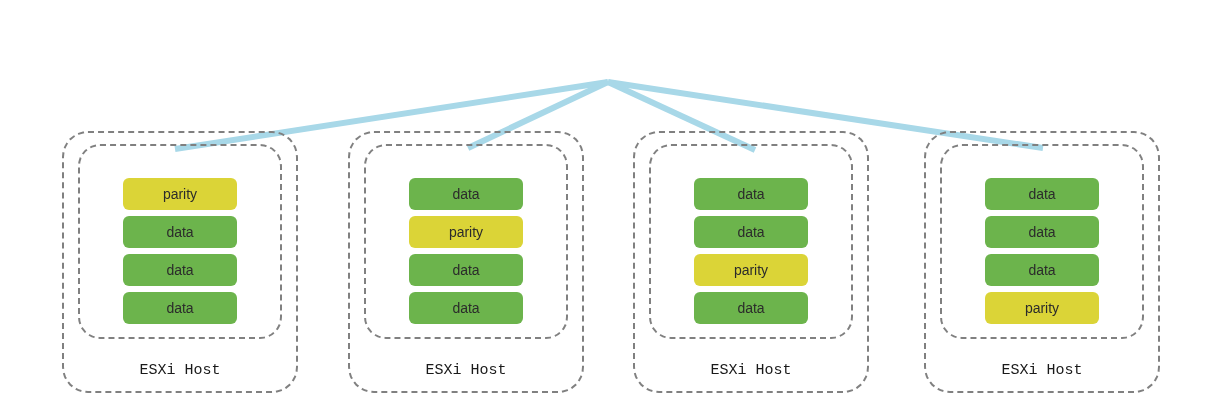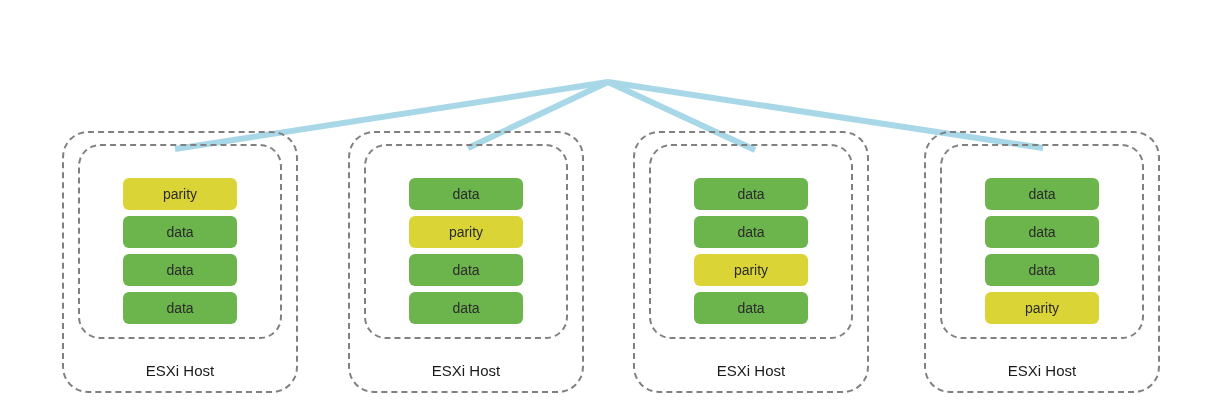--- a/index.html
+++ b/index.html
@@ -102,20 +102,21 @@
 
   .host-label {
     position: absolute;
     left: 0;
     right: 0;
     bottom: 14px;
     text-align: center;
     font-size: 15px;
     color: #1a1a1a;
     white-space: nowrap;
+    font-family: Liberation Mono, monospace;
   }
 </style>
 </head>
 <body>
 
 <div id="canvas">
 
   <svg id="links" viewBox="0 0 1226 413" width="1226" height="413">
       <line x1="608" y1="82" x2="175" y2="149" stroke="#a8d8e8" stroke-width="6" stroke-linecap="butt"></line>
       <line x1="608" y1="82" x2="468" y2="148" stroke="#a8d8e8" stroke-width="6" stroke-linecap="butt"></line>

